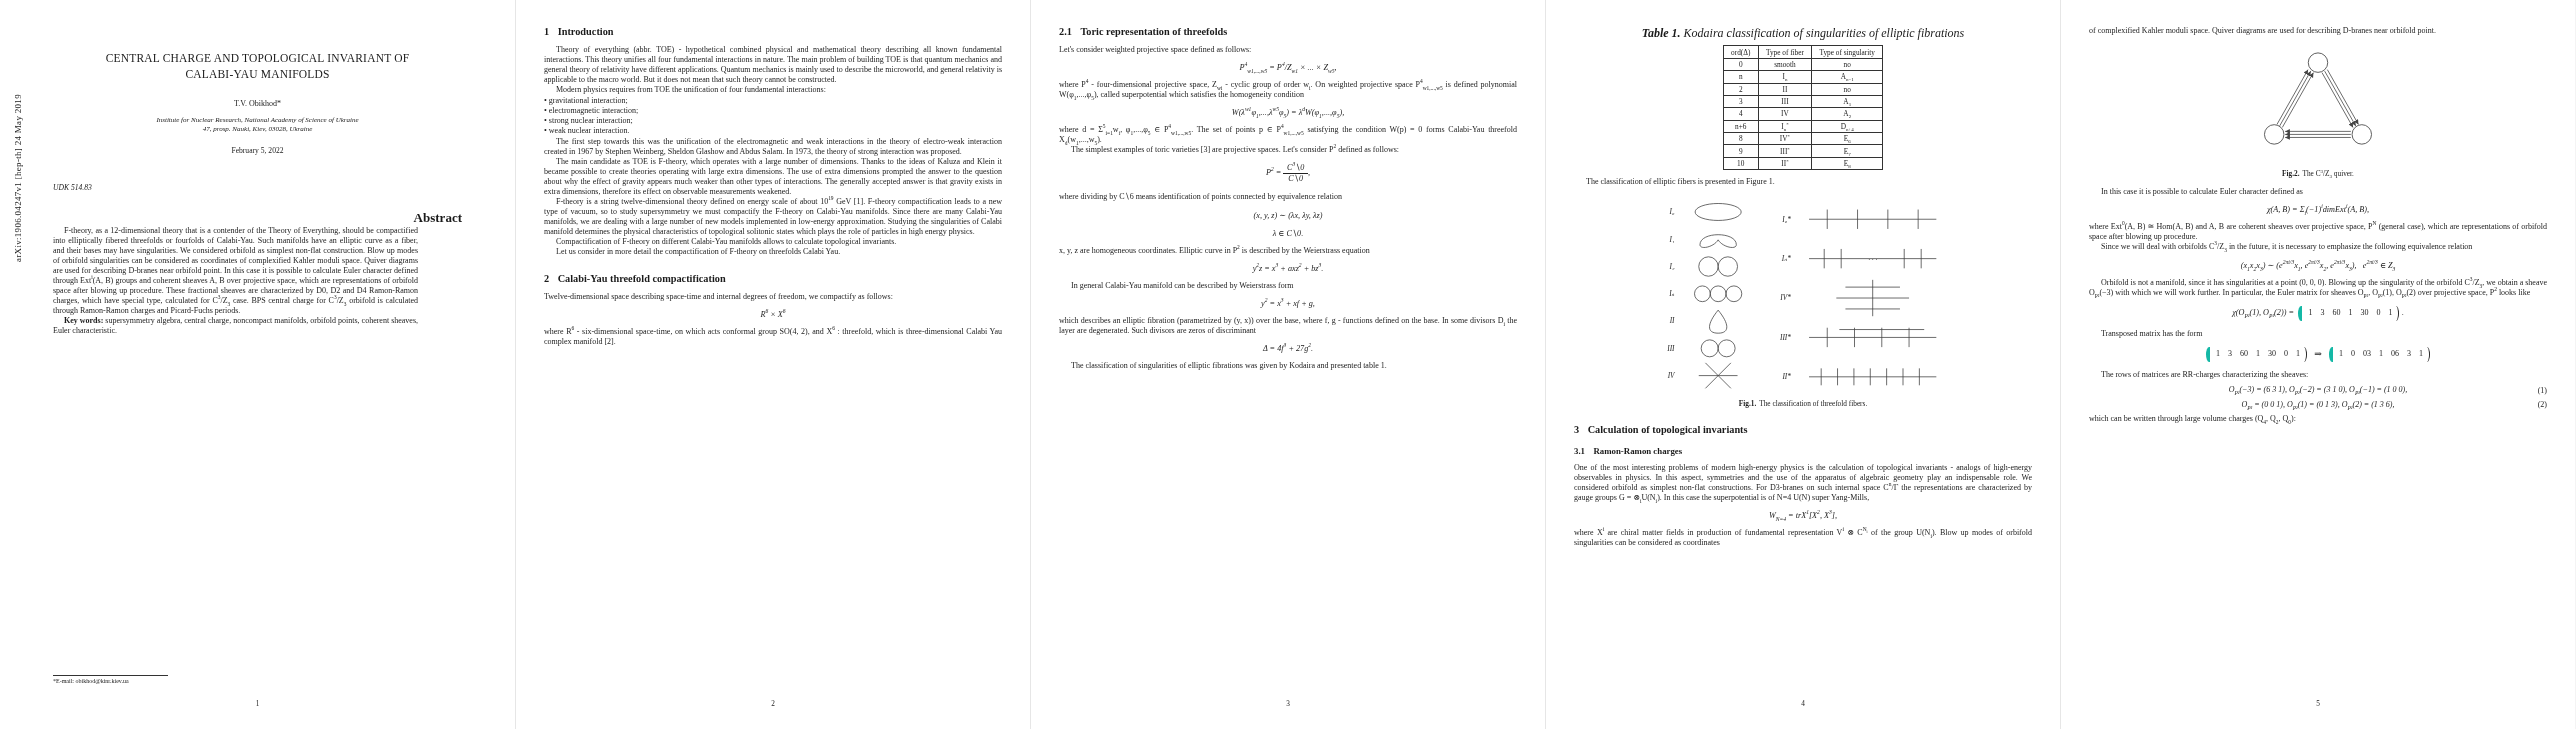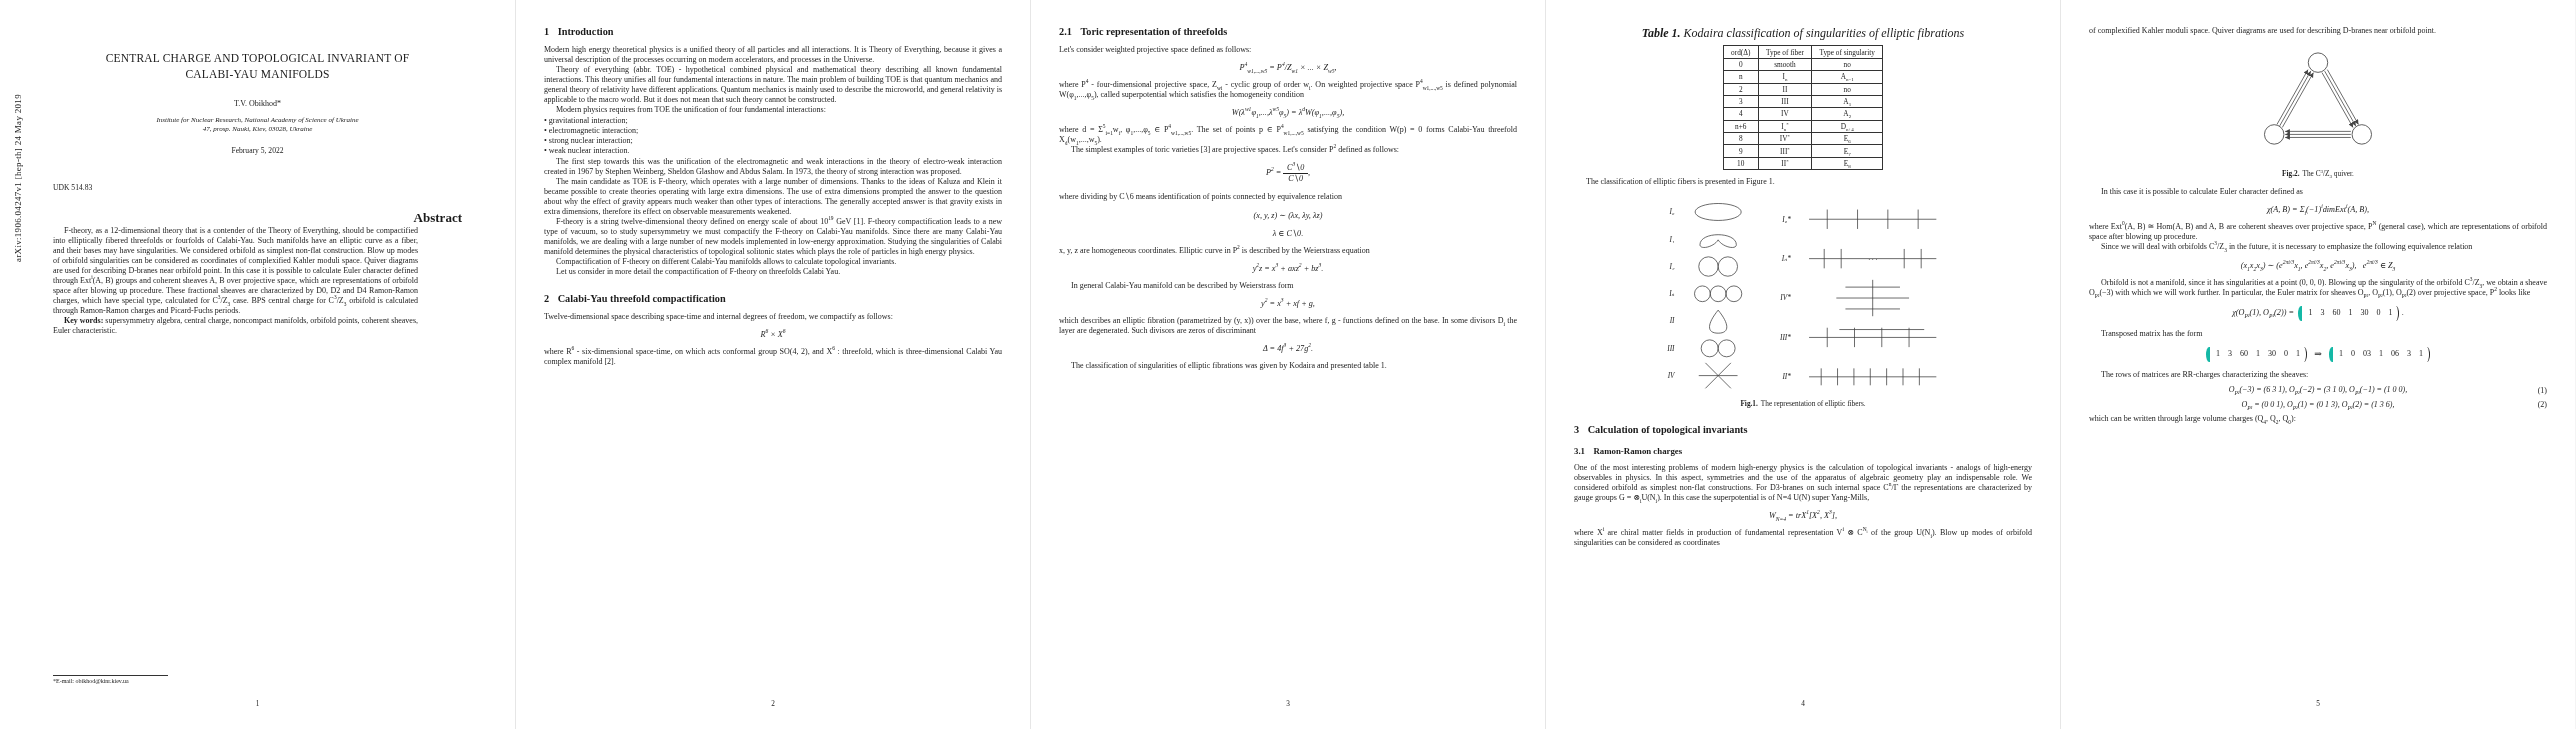--- a/index.html
+++ b/index.html
@@ -71,21 +71,21 @@
   }
   .title {
     margin: 24px auto 0; max-width: 340px;
     text-align: center; font-size: 11.5px; line-height: 16.4px;
     font-weight: normal; letter-spacing: 0.2px;
   }
   .author { text-align: center; margin-top: 17px; font-size: 8px; }
   .affil { text-align: center; font-style: italic; font-size: 7px; line-height: 9px; }
   .affil.first { margin-top: 8px; }
   .pdate { text-align: center; margin-top: 11.5px; font-size: 7.6px; }
-  .udk { margin-top: 28px; font-size: 7.6px; }
+  .udk { margin-top: 28px; font-size: 7.6px; font-style: italic; }
   .abshead { text-align: right; font-weight: bold; font-size: 13px; margin-top: 18px; }
   .abstract, .keywords {
     width: 365px; margin: 6px auto 0;
     font-size: 7.3px; line-height: 9.4px;
     text-align: justify; text-indent: 11px;
   }
   .keywords { margin-top: 9.7px; }
   .footnote { position: absolute; left: 53px; bottom: 45px; font-size: 6px; }
   .footnote .rule { display: block; width: 115px; border-top: 0.6px solid #333; margin-bottom: 2.4px; }
 
@@ -129,21 +129,20 @@
     <div class="footnote">
       <span class="rule"></span>
       <div>*E-mail: obikhod@kinr.kiev.ua</div>
     </div>
     <div class="pageno">1</div>
   </section>
 
   <section class="page">
     <div class="pbody">
       <h2 class="sec first"><span class="snum">1</span><span>Introduction</span></h2>
-      <p class="just">Modern high energy theoretical physics is a unified theory of all particles and all interactions. It is Theory of Everything, because it gives a universal description of the processes occurring on modern accelerators, and processes in the Universe.</p>
       <p class="just ind">Theory of everything (abbr. TOE) - hypothetical combined physical and mathematical theory describing all known fundamental interactions. This theory unifies all four fundamental interactions in nature. The main problem of building TOE is that quantum mechanics and general theory of relativity have different applications. Quantum mechanics is mainly used to describe the microworld, and general relativity is applicable to the macro world. But it does not mean that such theory cannot be constructed.</p>
       <p class="just ind">Modern physics requires from TOE the unification of four fundamental interactions:</p>
       <div class="bullets">
         <div>• gravitational interaction;</div>
         <div>• electromagnetic interaction;</div>
         <div>• strong nuclear interaction;</div>
         <div>• weak nuclear interaction.</div>
       </div>
       <p class="just ind">The first step towards this was the unification of the electromagnetic and weak interactions in the theory of electro-weak interaction created in 1967 by Stephen Weinberg, Sheldon Glashow and Abdus Salam. In 1973, the theory of strong interaction was proposed.</p>
       <p class="just ind">The main candidate as TOE is F-theory, which operates with a large number of dimensions. Thanks to the ideas of Kaluza and Klein it became possible to create theories operating with large extra dimensions. The use of extra dimensions prompted the answer to the question about why the effect of gravity appears much weaker than other types of interactions. The generally accepted answer is that gravity exists in extra dimensions, therefore its effect on observable measurements weakened.</p>
@@ -273,21 +272,21 @@
           <path class="ln" d="M280 105 L490 105 M305 89 L305 121 M333 89 L333 121 M437 89 L437 121 M465 89 L465 121"></path>
           <text class="flab" x="385" y="110" text-anchor="middle">· · ·</text>
           <text class="flab" x="250" y="174" text-anchor="end">IV*</text>
           <path class="ln" d="M385 140 L385 200 M340 152 L430 152 M325 170 L445 170 M340 188 L430 188"></path>
           <text class="flab" x="250" y="239" text-anchor="end">III*</text>
           <path class="ln" d="M280 235 L490 235 M310 219 L310 251 M355 219 L355 251 M400 219 L400 251 M445 219 L445 251 M330 222 L470 222"></path>
           <text class="flab" x="250" y="304" text-anchor="end">II*</text>
           <path class="ln" d="M280 300 L490 300 M300 286 L300 314 M327 286 L327 314 M354 286 L354 314 M381 286 L381 314 M408 286 L408 314 M435 286 L435 314 M462 286 L462 314"></path>
         </svg>
       </div>
-      <div class="figcap"><b>Fig.1.</b><span>The representation of elliptic fibers.</span></div>
+      <div class="figcap"><b>Fig.1.</b><span>The classification of threefold fibers.</span></div>
 
       <h2 class="sec"><span class="snum">3</span><span>Calculation of topological invariants</span></h2>
       <h3 class="subsec"><span class="snum">3.1</span><span>Ramon-Ramon charges</span></h3>
       <p class="just">One of the most interesting problems of modern high-energy physics is the calculation of topological invariants - analogs of high-energy observables in physics. In this aspect, symmetries and the use of the apparatus of algebraic geometry play an indispensable role. We considered orbifold as simplest non-flat constructions. For D3-branes on such internal space C<sup>n</sup>/Γ the representations are characterized by gauge groups G = ⊗<sub>i</sub>U(N<sub>i</sub>). In this case the superpotential is of N=4 U(N) super Yang-Mills,</p>
       <div class="dform">W<sub>N=4</sub> = trX<sup>1</sup>[X<sup>2</sup>, X<sup>3</sup>],</div>
       <p class="just">where X<sup>i</sup> are chiral matter fields in production of fundamental representation V<sup>i</sup> ⊗ C<sup>N<sub>i</sub></sup> of the group U(N<sub>i</sub>). Blow up modes of orbifold singularities can be considered as coordinates</p>
     </div>
     <div class="pageno">4</div>
   </section>
 

